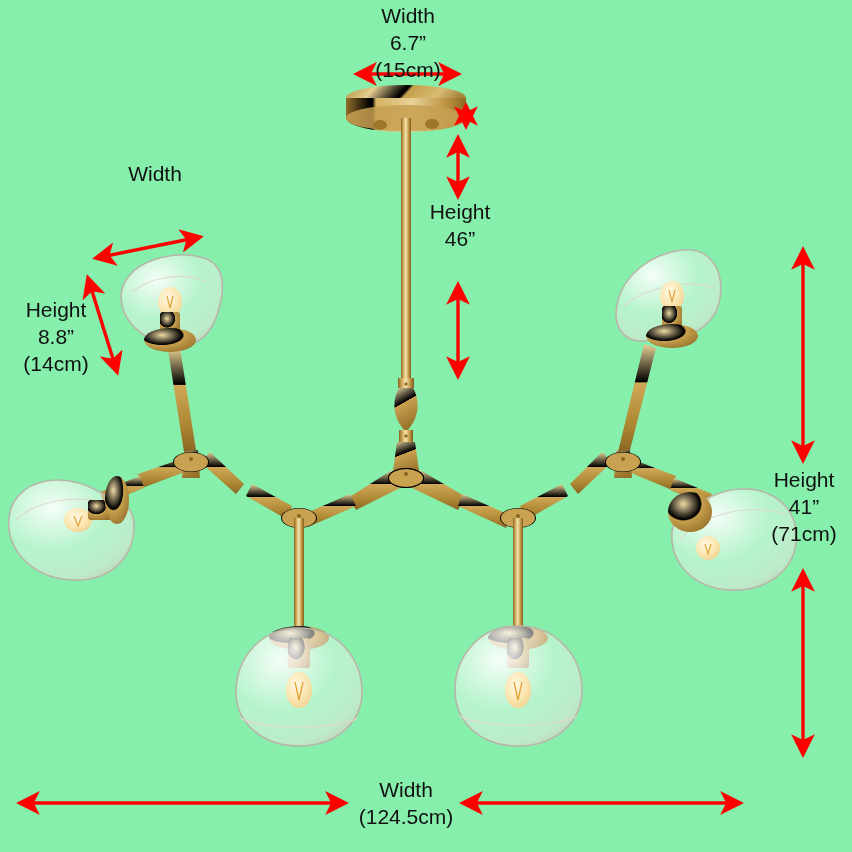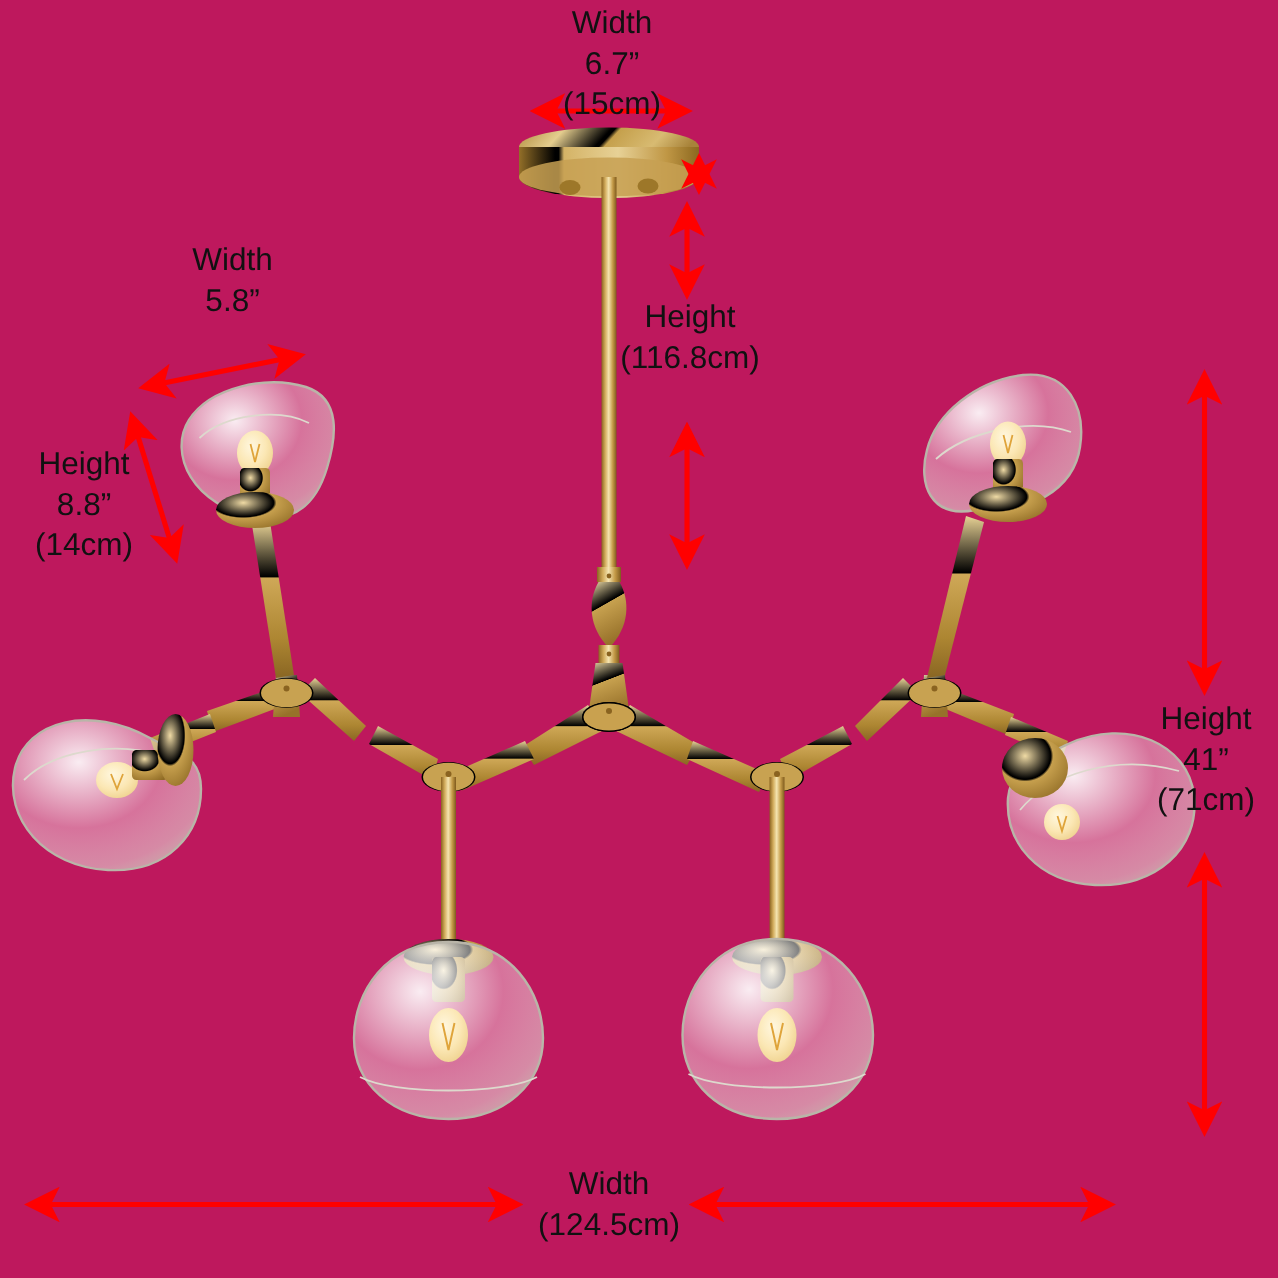--- a/index.html
+++ b/index.html
@@ -7,21 +7,21 @@
     padding: 0;
     background: #ffffff;
   }
   body {
     font-family: "Liberation Sans", sans-serif;
   }
   #stage {
     position: relative;
     width: 852px;
     height: 852px;
-    background: #be185d;
+    background: #86efac;
     overflow: hidden;
   }
   #art {
     position: absolute;
     left: 0;
     top: 0;
     width: 852px;
     height: 852px;
   }
   .dim-label {
@@ -264,26 +264,25 @@
   </svg>
 
   <div class="dim-label" style="left:356px; top:2px; width:104px;">
     <span>Width</span>
     <span>6.7”</span>
     <span>(15cm)</span>
   </div>
 
   <div class="dim-label" style="left:390px; top:198px; width:140px;">
     <span>Height</span>
-    <span>(116.8cm)</span>
+    <span>46”</span>
   </div>
 
   <div class="dim-label" style="left:90px; top:160px; width:130px;">
     <span>Width</span>
-    <span>5.8”</span>
   </div>
 
   <div class="dim-label" style="left:4px; top:296px; width:104px;">
     <span>Height</span>
     <span>8.8”</span>
     <span>(14cm)</span>
   </div>
 
   <div class="dim-label" style="left:756px; top:466px; width:96px;">
     <span>Height</span>

